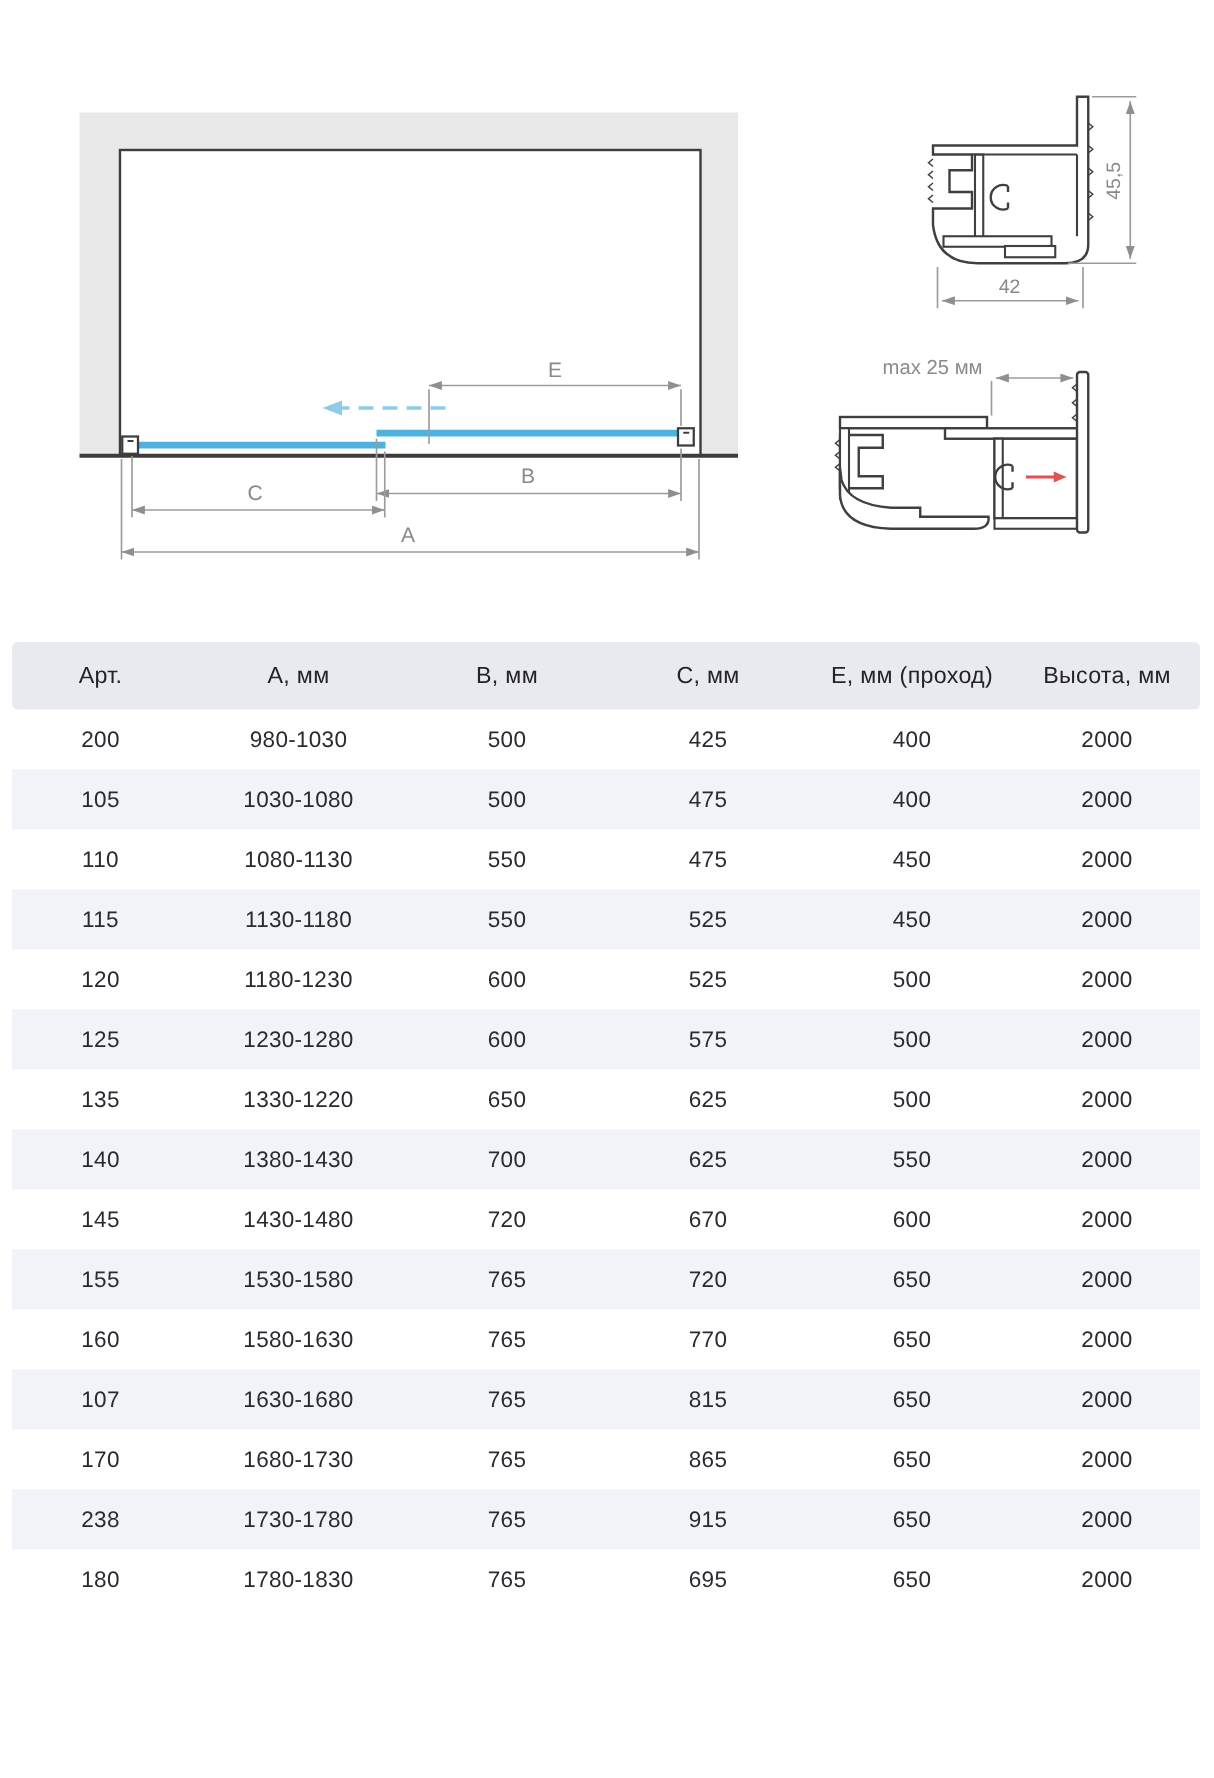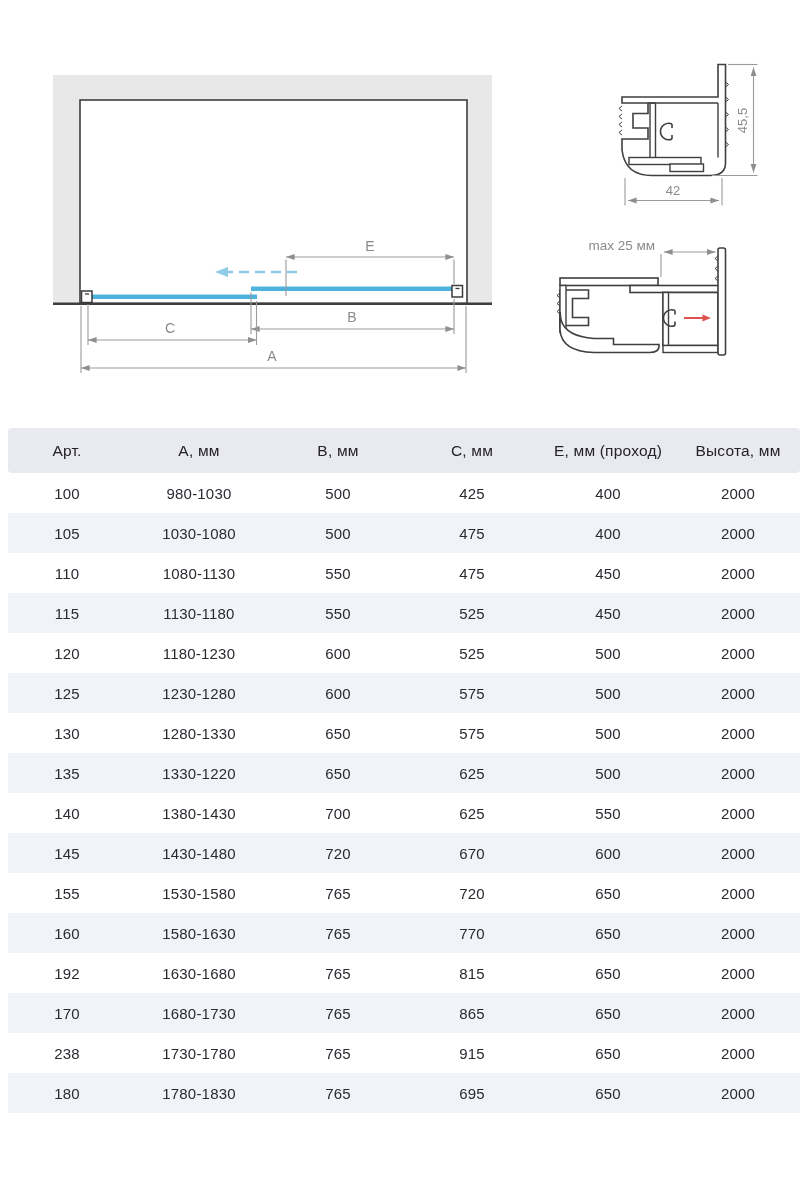--- a/index.html
+++ b/index.html
@@ -153,21 +153,21 @@
         <th>Арт.</th>
         <th>А, мм</th>
         <th>В, мм</th>
         <th>С, мм</th>
         <th>Е, мм (проход)</th>
         <th>Высота, мм</th>
       </tr>
     </thead>
     <tbody>
         <tr>
-          <td>100</td>
+          <td>200</td>
           <td>980-1030</td>
           <td>500</td>
           <td>425</td>
           <td>400</td>
           <td>2000</td>
         </tr>
         <tr>
           <td>105</td>
           <td>1030-1080</td>
           <td>500</td>
@@ -201,28 +201,20 @@
         </tr>
         <tr>
           <td>125</td>
           <td>1230-1280</td>
           <td>600</td>
           <td>575</td>
           <td>500</td>
           <td>2000</td>
         </tr>
         <tr>
-          <td>130</td>
-          <td>1280-1330</td>
-          <td>650</td>
-          <td>575</td>
-          <td>500</td>
-          <td>2000</td>
-        </tr>
-        <tr>
           <td>135</td>
           <td>1330-1220</td>
           <td>650</td>
           <td>625</td>
           <td>500</td>
           <td>2000</td>
         </tr>
         <tr>
           <td>140</td>
           <td>1380-1430</td>
@@ -249,21 +241,21 @@
         </tr>
         <tr>
           <td>160</td>
           <td>1580-1630</td>
           <td>765</td>
           <td>770</td>
           <td>650</td>
           <td>2000</td>
         </tr>
         <tr>
-          <td>192</td>
+          <td>107</td>
           <td>1630-1680</td>
           <td>765</td>
           <td>815</td>
           <td>650</td>
           <td>2000</td>
         </tr>
         <tr>
           <td>170</td>
           <td>1680-1730</td>
           <td>765</td>

